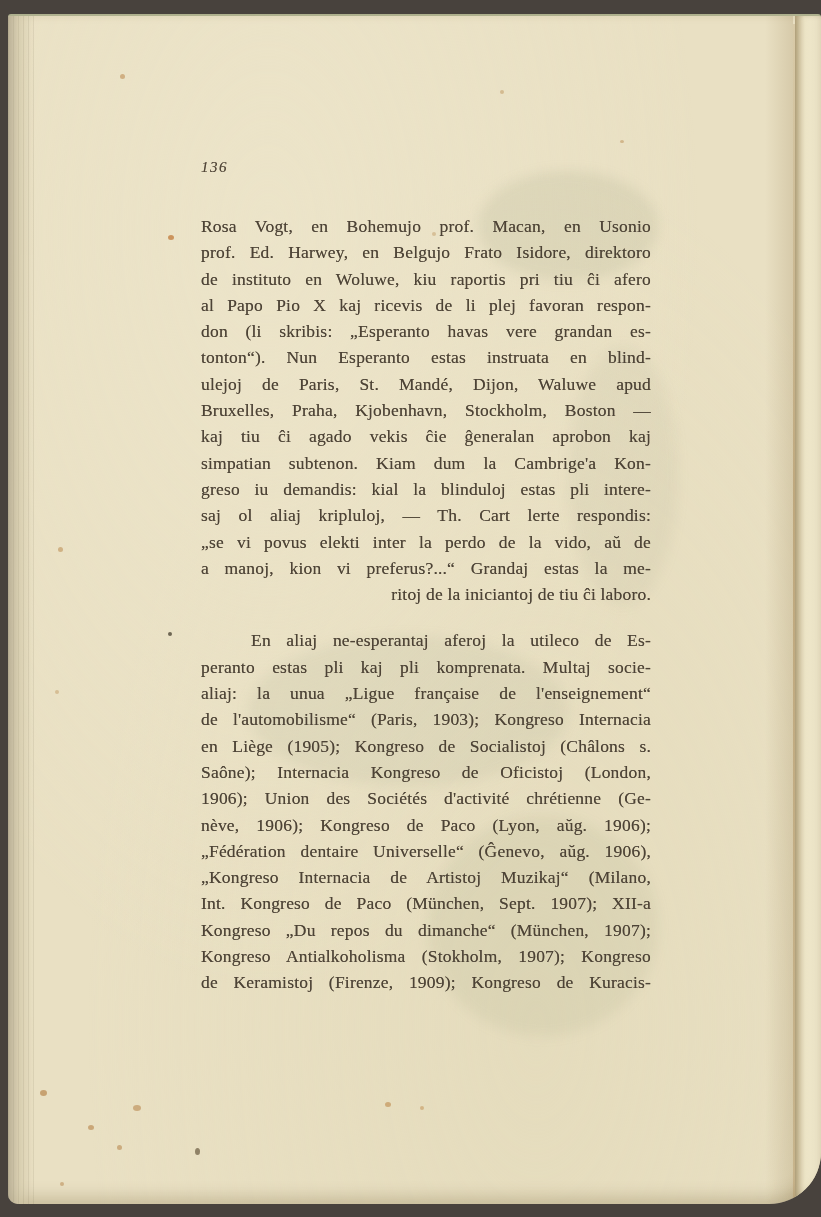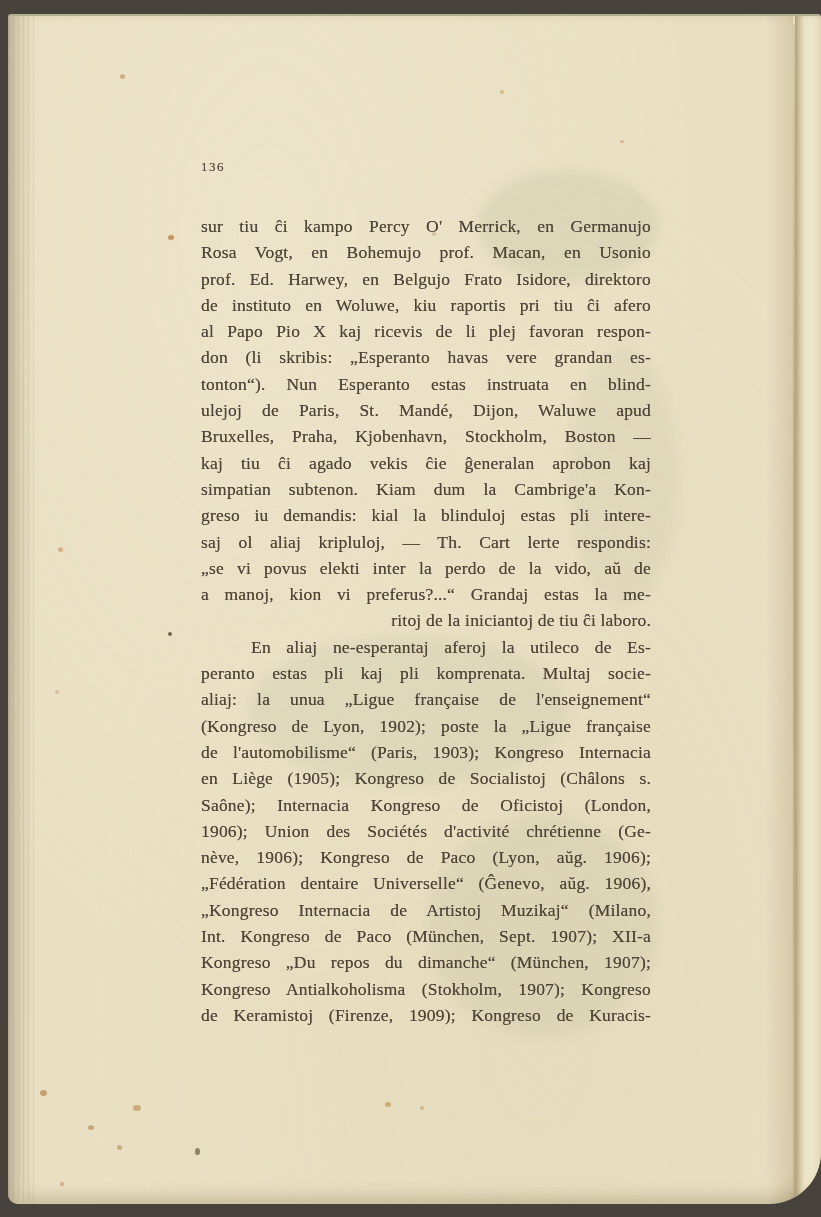--- a/index.html
+++ b/index.html
@@ -37,31 +37,32 @@
     background:linear-gradient(to bottom, rgba(168,138,88,.25), rgba(168,138,88,.65) 40%, rgba(168,138,88,.5));
   }
   .facing-page{
     position:absolute;right:0;top:0;bottom:0;width:26px;
     background:linear-gradient(to right,#d9cfae 0,#ece4c6 35%,#efe7cb 100%);
     border-bottom-right-radius:52px;
     box-shadow:inset 6px 0 7px -3px rgba(130,105,60,.45), inset 0 -8px 10px rgba(118,98,58,.25);
   }
   .page-number{
     position:absolute;left:193px;top:143px;
-    font-size:13px;letter-spacing:1.5px;color:#53483a;
+    font-size:15px;letter-spacing:1.5px;color:#53483a;
     text-shadow:0 0 .5px rgba(83,72,58,.7);
+    font-style:italic;
   }
   .text-block{
     position:absolute;left:193px;top:197px;width:450px;
     font-size:17.5px;color:#4d4336;letter-spacing:.2px;
     text-shadow:0 0 .5px rgba(77,67,54,.65);
   }
   .line{height:26.3px;line-height:26.3px;text-align:right;white-space:normal;}
   .line.j{text-align:justify;text-align-last:justify;}
-  .line.ind{padding-left:50px;}
+  .line.ind{padding-left:50px;margin-top:20px;}
   .smudge{position:absolute;filter:blur(6px);border-radius:50%;}
   .spot{position:absolute;border-radius:50%;filter:blur(.6px);}
   .margin-dot{position:absolute;border-radius:50%;background:#57503e;}
 </style>
 </head>
 <body>
 
 <div class="page">
 
   <div class="left-edge"></div>
@@ -69,40 +70,38 @@
   <div>
     <div class="smudge" style="left:470px;top:155px;width:180px;height:110px;background:rgba(140,148,116,.14);"></div>
     <div class="smudge" style="left:240px;top:620px;width:320px;height:150px;background:rgba(138,146,114,.10);"></div>
     <div class="smudge" style="left:420px;top:800px;width:230px;height:220px;background:rgba(142,144,110,.10);"></div>
     <div class="smudge" style="left:560px;top:330px;width:110px;height:260px;background:rgba(140,140,110,.08);"></div>
   </div>
 
   <div class="page-number">136</div>
 
   <div class="text-block">
-      <div class="line j">sur tiu ĉi kampo Percy O' Merrick, en Germanujo</div>
       <div class="line j">Rosa Vogt, en Bohemujo prof. Macan, en Usonio</div>
       <div class="line j">prof. Ed. Harwey, en Belgujo Frato Isidore, direktoro</div>
       <div class="line j">de instituto en Woluwe, kiu raportis pri tiu ĉi afero</div>
       <div class="line j">al Papo Pio X kaj ricevis de li plej favoran respon-</div>
       <div class="line j">don (li skribis: „Esperanto havas vere grandan es-</div>
       <div class="line j">tonton“). Nun Esperanto estas instruata en blind-</div>
       <div class="line j">ulejoj de Paris, St. Mandé, Dijon, Waluwe apud</div>
       <div class="line j">Bruxelles, Praha, Kjobenhavn, Stockholm, Boston —</div>
       <div class="line j">kaj tiu ĉi agado vekis ĉie ĝeneralan aprobon kaj</div>
       <div class="line j">simpatian subtenon. Kiam dum la Cambrige'a Kon-</div>
       <div class="line j">greso iu demandis: kial la blinduloj estas pli intere-</div>
       <div class="line j">saj ol aliaj kripluloj, — Th. Cart lerte respondis:</div>
       <div class="line j">„se vi povus elekti inter la perdo de la vido, aŭ de</div>
       <div class="line j">a manoj, kion vi preferus?...“ Grandaj estas la me-</div>
       <div class="line">ritoj de la iniciantoj de tiu ĉi laboro.</div>
       <div class="line j ind">En aliaj ne-esperantaj aferoj la utileco de Es-</div>
       <div class="line j">peranto estas pli kaj pli komprenata. Multaj socie-</div>
       <div class="line j">aliaj: la unua „Ligue française de l'enseignement“</div>
-      <div class="line j">(Kongreso de Lyon, 1902); poste la „Ligue française</div>
       <div class="line j">de l'automobilisme“ (Paris, 1903); Kongreso Internacia</div>
       <div class="line j">en Liège (1905); Kongreso de Socialistoj (Châlons s.</div>
       <div class="line j">Saône); Internacia Kongreso de Oficistoj (London,</div>
       <div class="line j">1906); Union des Sociétés d'activité chrétienne (Ge-</div>
       <div class="line j">nève, 1906); Kongreso de Paco (Lyon, aŭg. 1906);</div>
       <div class="line j">„Fédération dentaire Universelle“ (Ĝenevo, aŭg. 1906),</div>
       <div class="line j">„Kongreso Internacia de Artistoj Muzikaj“ (Milano,</div>
       <div class="line j">Int. Kongreso de Paco (München, Sept. 1907); XII-a</div>
       <div class="line j">Kongreso „Du repos du dimanche“ (München, 1907);</div>
       <div class="line j">Kongreso Antialkoholisma (Stokholm, 1907); Kongreso</div>

